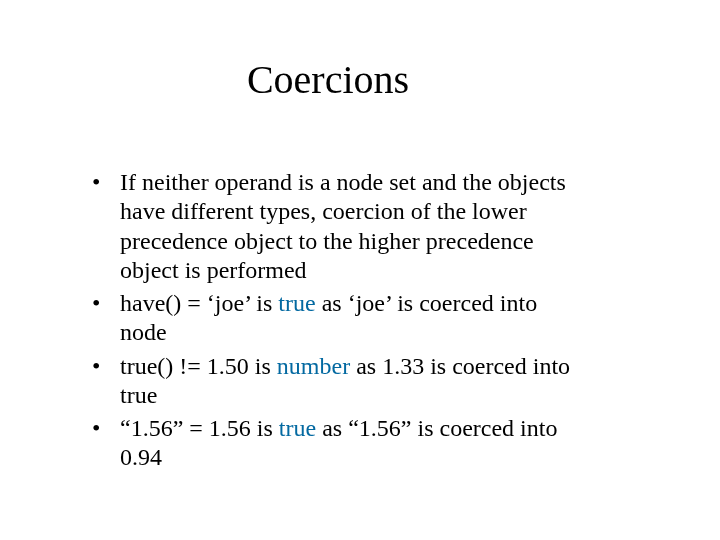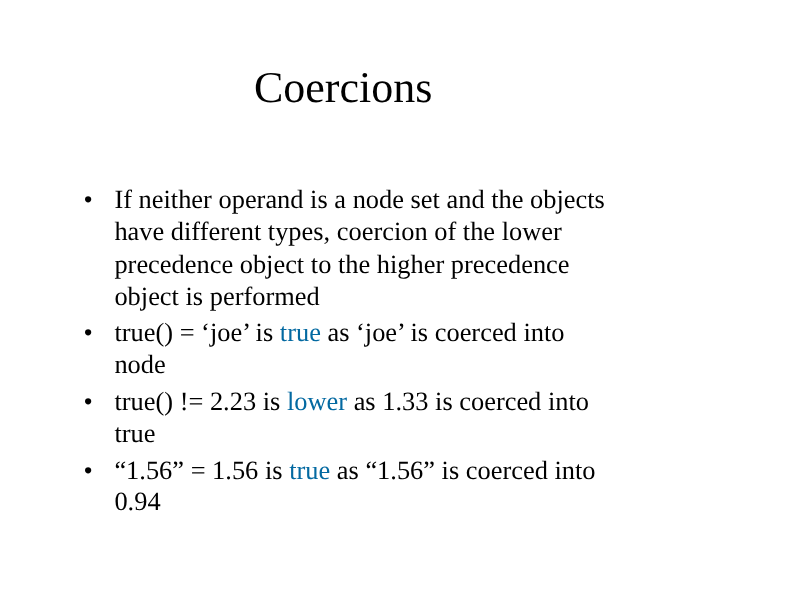--- a/index.html
+++ b/index.html
@@ -9,20 +9,21 @@
     height: 540px;
     background: #ffffff;
     font-family: "Times New Roman", Times, serif;
     color: #000000;
   }
   .slide {
     width: 624px;
     height: 540px;
     position: relative;
     box-sizing: border-box;
+    margin-left: 16px;
   }
   .title {
     position: absolute;
     top: 56px;
     left: 0;
     width: 100%;
     text-align: center;
     font-size: 40px;
     font-weight: normal;
   }
@@ -57,18 +58,18 @@
   }
 </style>
 </head>
 <body>
 
 <div class="slide">
   <div class="title">Coercions</div>
   <div class="body">
     <ul class="bullets" id="bullets">
         <li><span>If neither operand is a node set and the objects have different types, coercion of the lower precedence object to the higher precedence object is performed</span></li>
-        <li><span>true() = ‘joe’ is </span><span class="kw">true</span><span> as ‘joe’ is coerced into node</span></li>
-        <li><span>true() != 2.23 is </span><span class="kw">lower</span><span> as 1.33 is coerced into true</span></li>
+        <li><span>have() = ‘joe’ is </span><span class="kw">true</span><span> as ‘joe’ is coerced into node</span></li>
+        <li><span>true() != 1.50 is </span><span class="kw">number</span><span> as 1.33 is coerced into true</span></li>
         <li><span>“1.56” = 1.56 is </span><span class="kw">true</span><span> as “1.56” is coerced into 0.94</span></li>
       </ul>
   </div>
 </div>
 
 </body></html>

